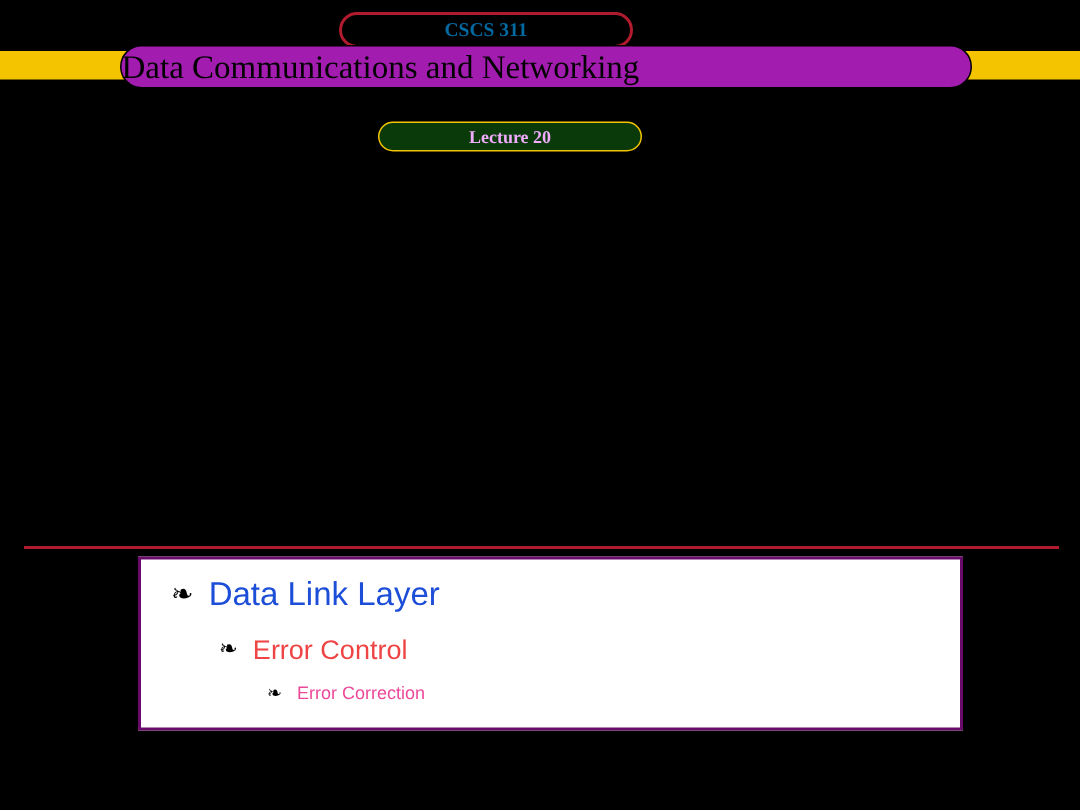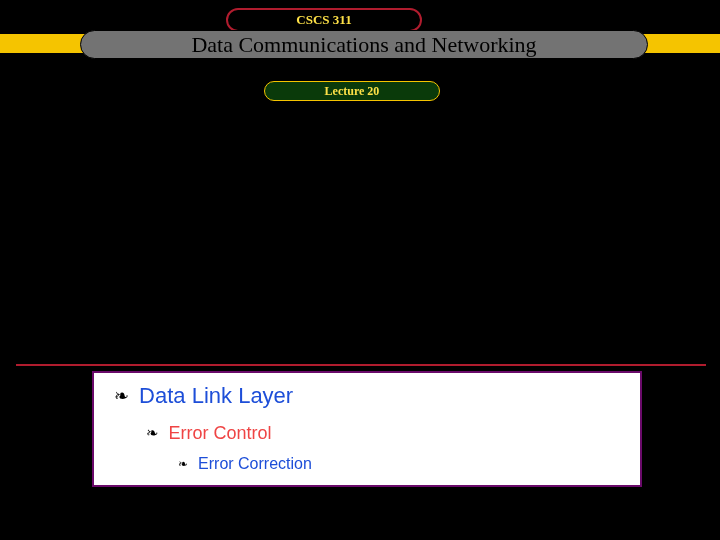--- a/index.html
+++ b/index.html
@@ -7,37 +7,37 @@
   .slide { position: relative; width: 720px; height: 540px; }
 
   
   .topbar { position: absolute; left: 0; top: 34px; width: 720px; height: 19px; background: #f5c400; }
 
   
   .course-pill {
     position: absolute; left: 226px; top: 8px; width: 196px; height: 24px;
     background: #000; border: 2px solid #b01c2e; border-radius: 12px;
     display: flex; align-items: center; justify-content: center;
-    color: #fde047; font-size: 13px; font-family: "Times New Roman", serif; font-weight: bold;
+    color: #0369a1; font-size: 13px; font-family: "Times New Roman", serif; font-weight: bold;
   }
 
   
   .titlebar {
     position: absolute; left: 80px; top: 30px; width: 568px; height: 29px;
-    background: #737373; border: 1.5px solid #000; border-radius: 15px;
-    display: flex; align-items: center; justify-content: center;
+    background: #a21caf; border: 1.5px solid #000; border-radius: 15px;
+    display: flex; align-items: center; 
   }
   .titlebar span { color: #000; font-size: 22px; font-family: "Times New Roman", serif; }
 
   
   .lecture-pill {
-    position: absolute; left: 264px; top: 81px; width: 176px; height: 20px;
+    position: absolute; left: 252px; top: 81px; width: 176px; height: 20px;
     background: #0a3a0a; border: 1.5px solid #f5c400; border-radius: 10px;
     display: flex; align-items: center; justify-content: center;
-    color: #fde047; font-size: 12px; font-family: "Times New Roman", serif; font-weight: bold;
+    color: #f0abfc; font-size: 12px; font-family: "Times New Roman", serif; font-weight: bold;
   }
 
   
   .focus-heading {
     position: absolute; left: 16px; top: 334px; width: 690px;
     font-family: Verdana, Geneva, sans-serif; font-weight: bold; font-style: italic;
     font-size: 24px; color: #000;
     border-bottom: 2px solid #b01c2e; padding-bottom: 2px;
   }
 
@@ -52,21 +52,21 @@
   .li2 { position: absolute; left: 52px; top: 50px; display: flex; align-items: center; }
   .li3 { position: absolute; left: 84px; top: 82px; display: flex; align-items: center; }
 
   .bullet { font-family: "Segoe Script","Comic Sans MS",cursive; color: #000; margin-right: 10px; line-height: 1; }
   .b1 { font-size: 18px; }
   .b2 { font-size: 15px; }
   .b3 { font-size: 12px; }
 
   .t1 { font-family: Verdana, Geneva, sans-serif; font-size: 22px; color: #1d4ed8; }
   .t2 { font-family: Verdana, Geneva, sans-serif; font-size: 18px; color: #ef4444; }
-  .t3 { font-family: Arial, Helvetica, sans-serif; font-size: 16px; color: #1d4ed8; }
+  .t3 { font-family: Arial, Helvetica, sans-serif; font-size: 12px; color: #ec4899; }
 </style>
 </head>
 <body>
 
 <div class="slide">
 
   <div class="topbar"></div>
 
   <div class="course-pill">
     <span>CSCS 311</span>

